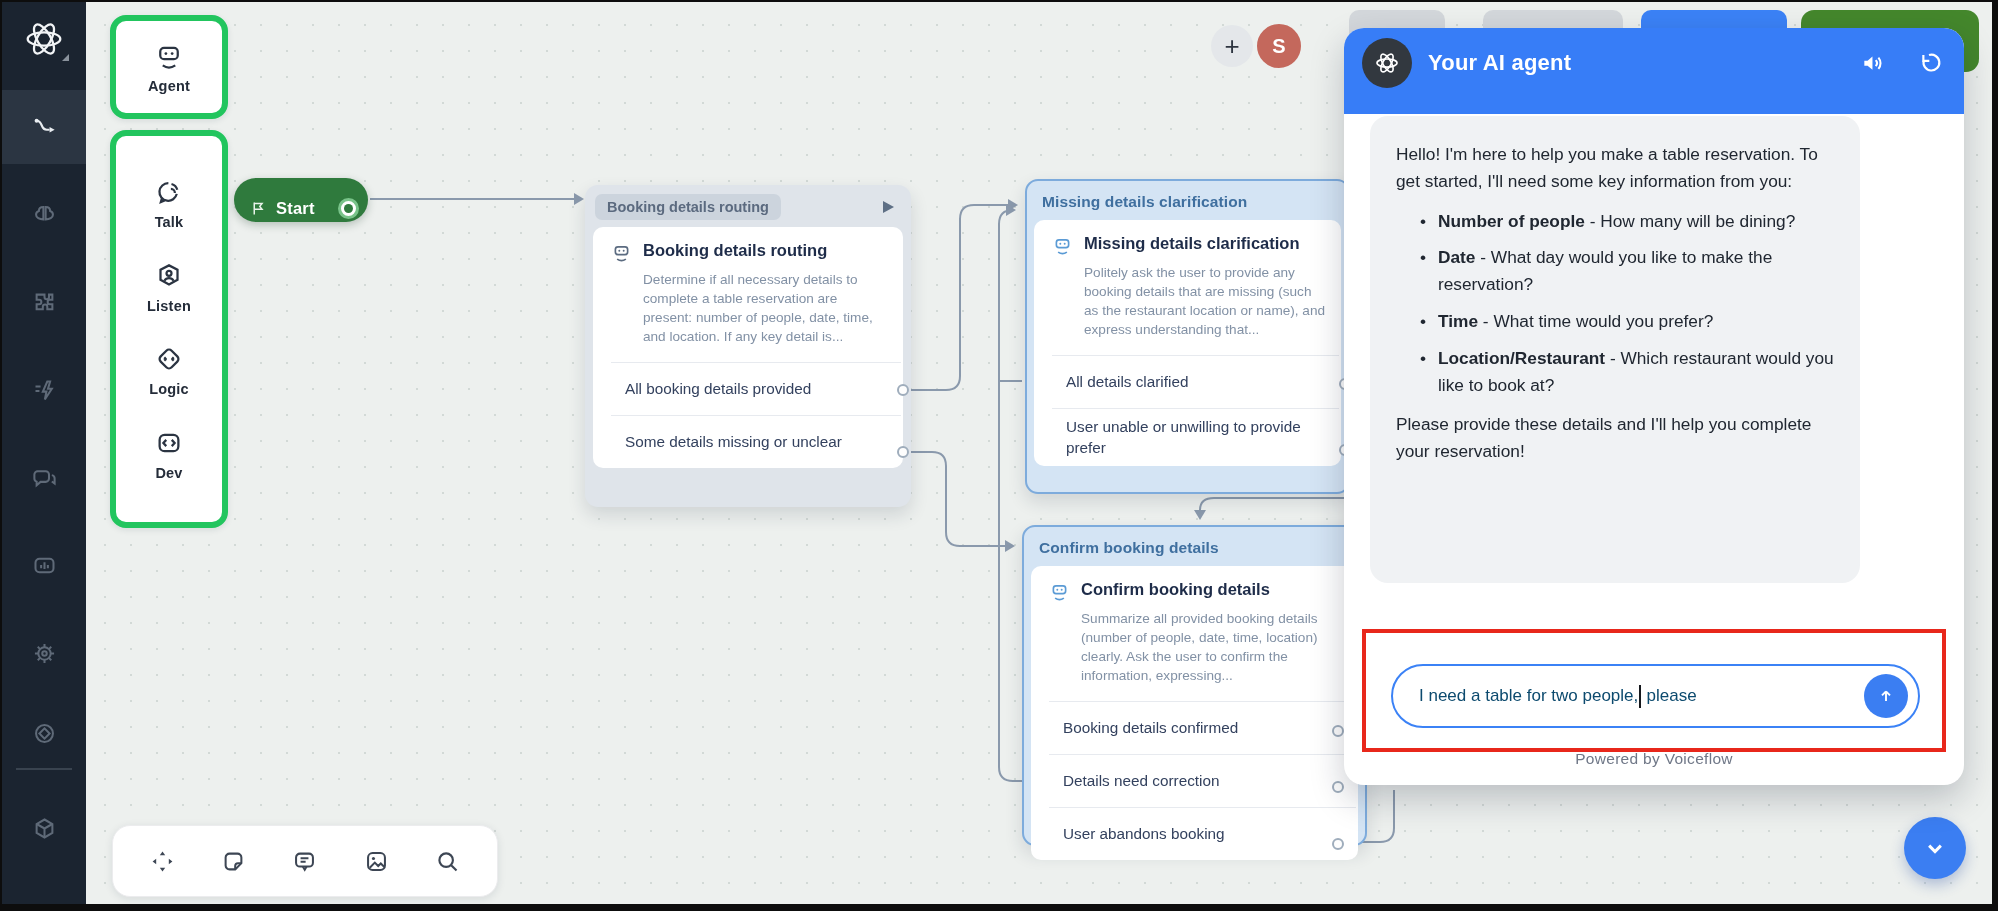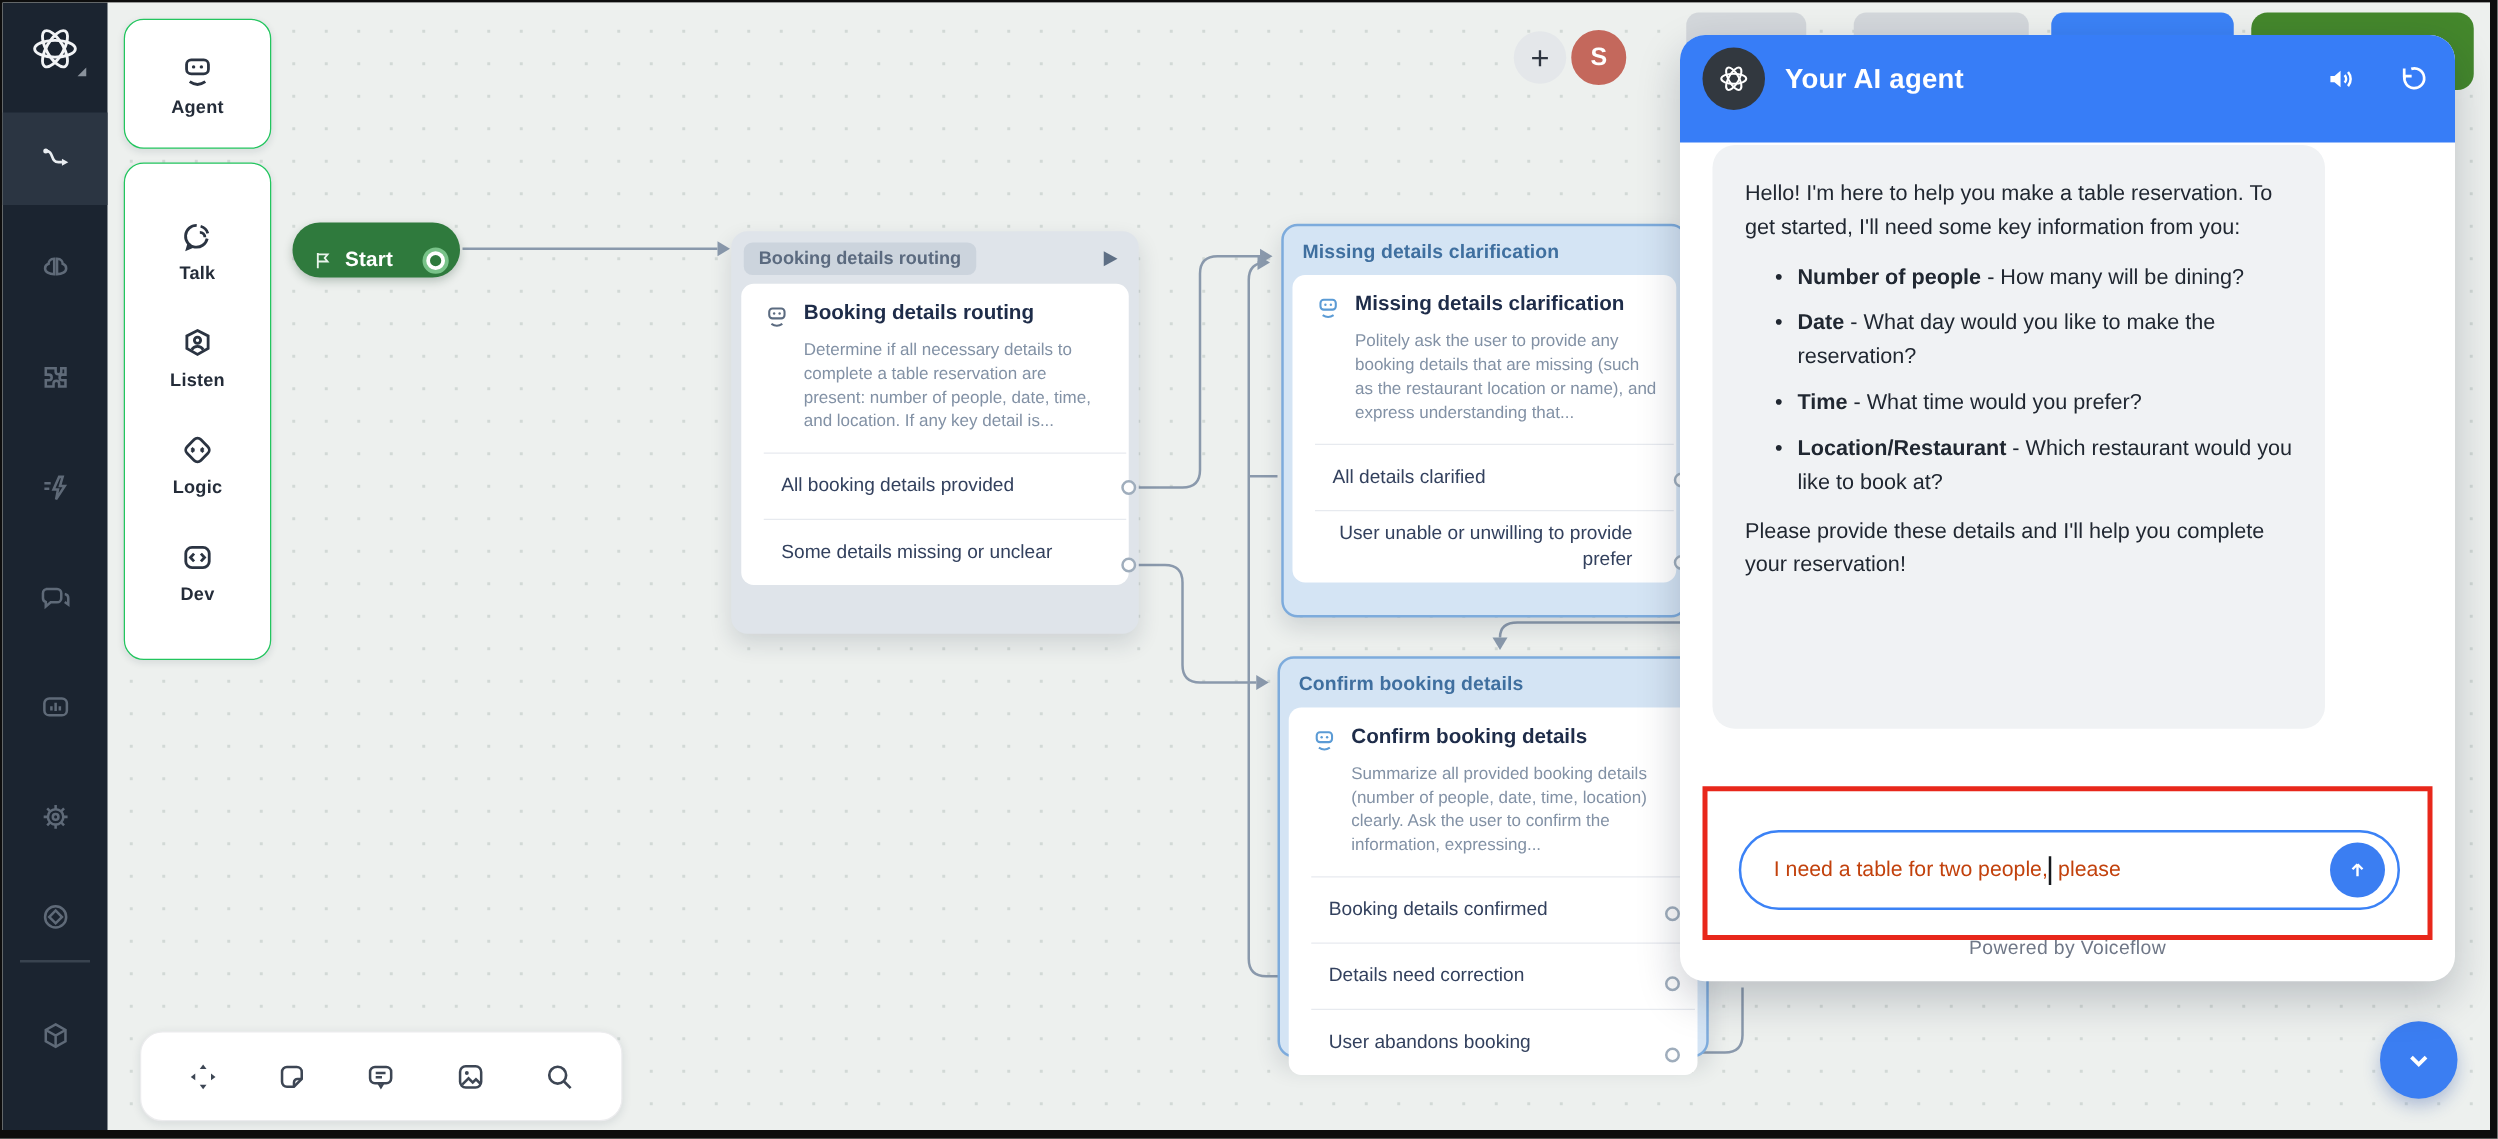--- a/index.html
+++ b/index.html
@@ -26,22 +26,22 @@
   .sidebar .active-bg{ position:absolute; left:0; top:88px; width:84px; height:74px; background:#2b3542; }
   .s-logo{ position:absolute; left:19px; top:14px; width:46px; height:46px; color:#f2f4f6;}
   .logo-corner{ position:absolute; left:60px; top:52px; width:0; height:0;
     border-left:7px solid transparent; border-bottom:7px solid #8a929c; }
   .s-item{ position:absolute; left:0; width:84px; height:52px; display:flex; align-items:center; justify-content:center; color:#5f6a78; cursor:pointer;}
   .s-item.active{ color:#e9edf1; }
   .s-item svg{ width:27px; height:27px; }
   .s-divider{ position:absolute; left:14px; width:56px; height:0; border-top:2px solid #39434f; }
 
   
-  .tool-card{ position:absolute; left:97px; width:118px; background:#fff; border-radius:16px;
-    box-shadow:0 2px 6px rgba(20,35,60,.10); border:1px solid #22c55e; z-index:3;
+  .tool-card{ position:absolute; left:108px; width:118px; background:#fff; border-radius:16px;
+    box-shadow:0 2px 6px rgba(20,35,60,.10); border:6px solid #22c55e; z-index:3;
     display:flex; flex-direction:column; align-items:center; }
   .tool-card.agent{ top:13px; height:104px; justify-content:center; }
   .tool-card.group{ top:128px; height:398px; justify-content:space-evenly; padding:10px 0; }
   .tool{ display:flex; flex-direction:column; align-items:center; gap:7px; color:#2b3442; cursor:pointer;}
   .tool svg{ width:30px; height:30px; color:#2b3442;}
   .tool .t-label{ font-size:14.5px; font-weight:600; color:#242c39; letter-spacing:.2px;}
 
   
   .start-node{ position:absolute; left:232px; top:176px; width:134px; height:44px; background:#2f7a3d;
     border-radius:22px; display:flex; align-items:center; padding:16px 9px 0 16px; gap:9px; z-index:2;
@@ -64,21 +64,21 @@
   .node-confirm{ left:1020px; top:523px; width:345px; height:321px; }
   .blue-head{ height:32px; display:flex; align-items:center; padding:0 8px 4px 8px;
     color:#3f6f9f; font-weight:700; font-size:15.5px; letter-spacing:.1px;}
   .n-body{ padding:14px 14px 6px 18px; }
   .title-row{ display:flex; gap:11px; align-items:flex-start; }
   .title-row svg{ width:21px; height:21px; flex:0 0 auto; margin-top:1px;}
   .robot-gray{ color:#5b6b80; } .robot-blue{ color:#5b9bd5; }
   .n-title{ font-size:16.5px; font-weight:700; color:#1e2c49; }
   .n-desc{ margin:7px 0 10px 32px; font-size:13.6px; line-height:1.4; color:#8291a5; }
   .divider{ height:1px; background:#e7eaef; margin:0 2px 0 18px; }
-  .opt{ position:relative; display:flex; align-items:center; min-height:52px; padding:8px 28px 8px 32px;text-align:right; }
+  .opt{ position:relative; display:flex; align-items:center; min-height:52px; padding:8px 28px 8px 32px; }
   .opt .o-label{ font-size:15.3px; color:#33415e; font-weight:500; line-height:1.35; max-width:240px;}
   .port{ position:absolute; width:12px; height:12px; border-radius:50%; background:#fdfdfd;
     border:2px solid #9fadbc; z-index:3; cursor:pointer;}
 
   
   .bottom-bar{ position:absolute; left:110px; top:823px; width:386px; height:72px; background:#fff;
     border-radius:18px; box-shadow:0 2px 8px rgba(20,35,60,.10); border:1px solid #ececee;
     display:flex; align-items:center; justify-content:space-around; padding:0 14px; z-index:3;}
   .bottom-bar .b-icon{ width:27px; height:27px; color:#3d4654; cursor:pointer;}
 
@@ -113,21 +113,21 @@
   .bubble p{ margin:0 0 13px 0; }
   .bubble ul{ margin:0 0 13px 0; padding-left:24px; }
   .bubble li{ list-style:none; position:relative; padding-left:18px; margin-bottom:10px;}
   .bubble li::before{ content:"•"; position:absolute; left:0; top:0; }
   .bubble b{ font-weight:700; }
   .annotation{ position:absolute; left:18px; top:601px; width:584px; height:123px;
     border:4px solid #e8271b; z-index:6; pointer-events:none;}
   .chat-input{ position:absolute; left:47px; top:636px; width:529px; height:64px; background:#fff;
     border:2px solid #3b82f6; border-radius:32px; display:flex; align-items:center;
     padding:0 10px 0 26px; z-index:5; }
-  .chat-input .val{ font-size:17px; color:#c2410c; white-space:nowrap; }
+  .chat-input .val{ font-size:17px; color:#0c4a6e; white-space:nowrap; }
   .caret{ display:inline-block; width:1.5px; height:23px; background:#15181d; margin:0 1px; vertical-align:middle;}
   .send{ margin-left:auto; width:44px; height:44px; border-radius:50%; background:#3b7ef2; color:#fff;
     display:flex; align-items:center; justify-content:center; cursor:pointer; }
   .send svg{ width:20px; height:20px; }
   .chat-footer{ position:absolute; left:0; top:722px; width:620px; text-align:center;
     color:#6f7787; font-size:15.5px; letter-spacing:.3px;}
 
   
   .scroll-btn{ position:absolute; left:1902px; top:815px; width:62px; height:62px; border-radius:50%;
     background:#3b7ef2; display:flex; align-items:center; justify-content:center; z-index:4;

